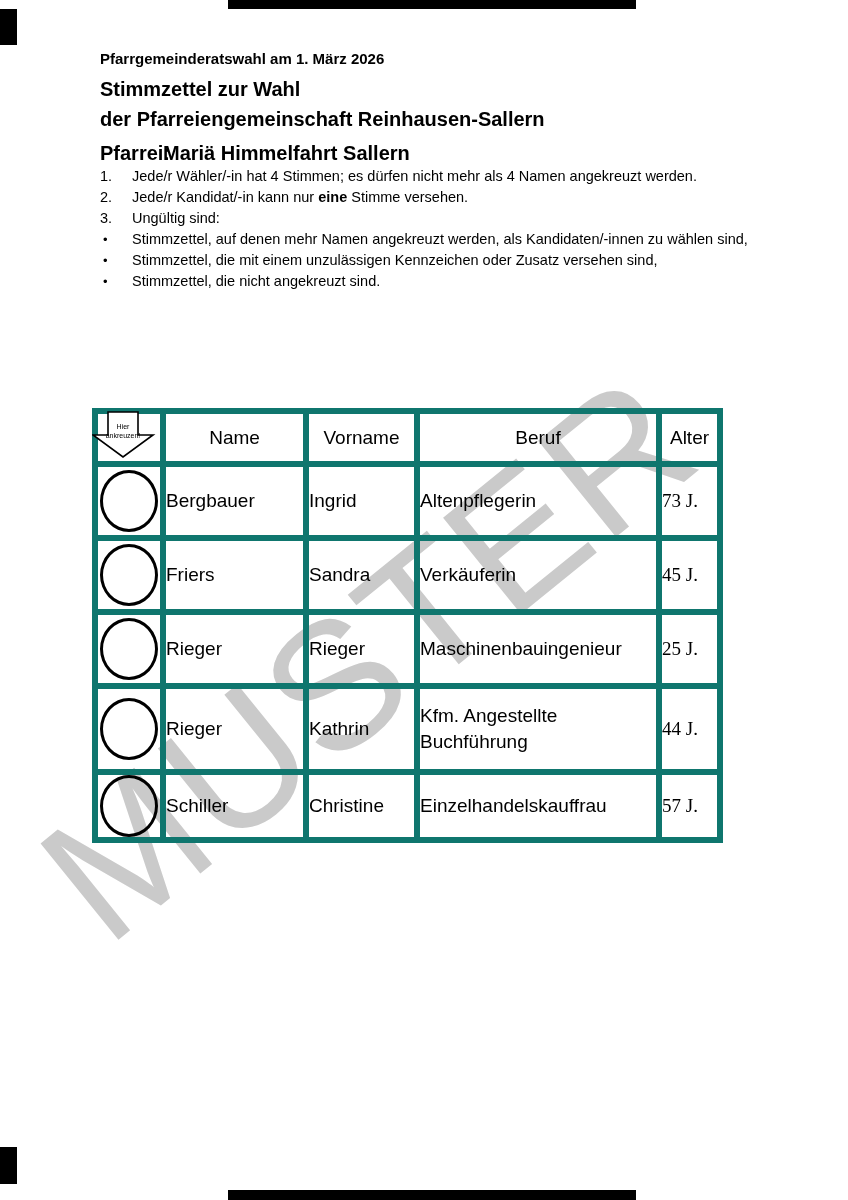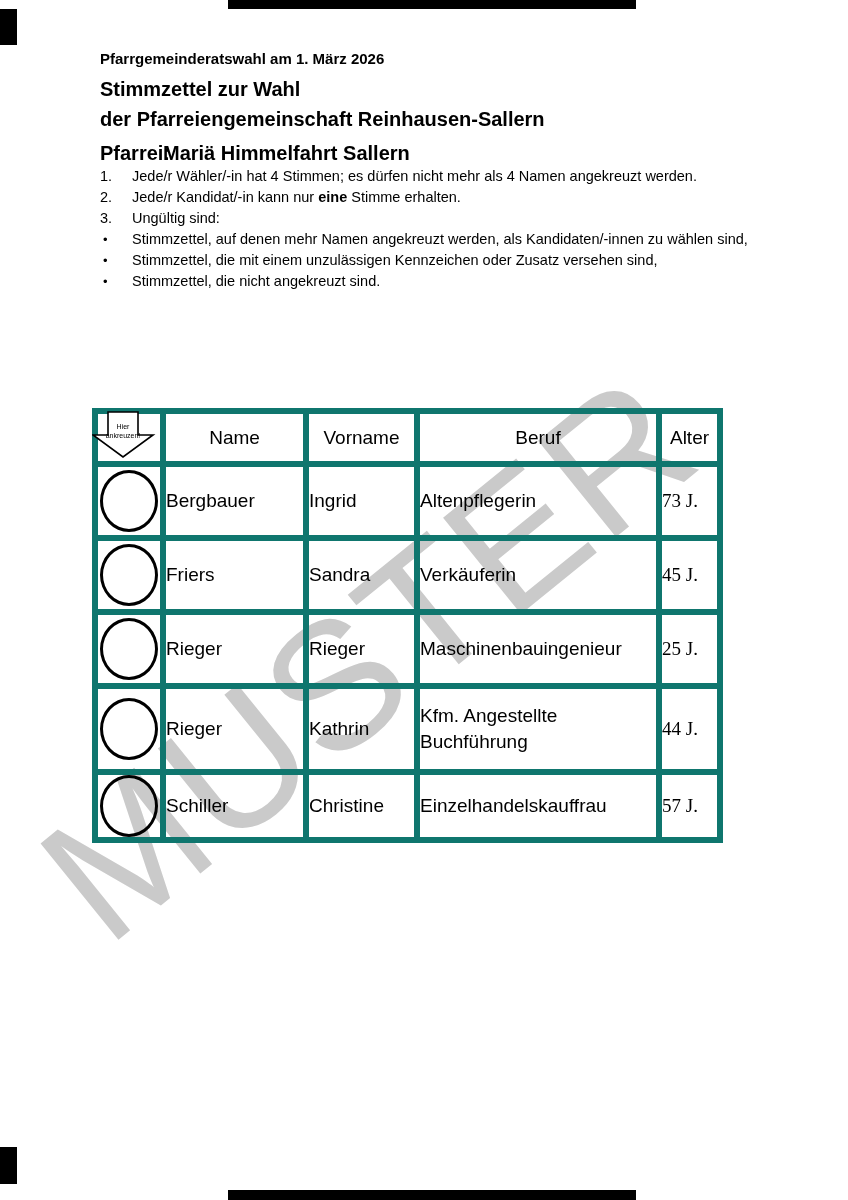--- a/index.html
+++ b/index.html
@@ -89,21 +89,21 @@
     <div class="parish">
       <span class="parish-label">Pfarrei:</span><span>Mariä Himmelfahrt Sallern</span>
     </div>
     <div class="rules">
       <div class="rule">
         <span class="rule-marker">1.</span>
         <span class="rule-text"><span>Jede/r Wähler/-in hat 4 Stimmen; es dürfen nicht mehr als 4 Namen angekreuzt werden.</span><b></b><span></span></span>
       </div>
       <div class="rule">
         <span class="rule-marker">2.</span>
-        <span class="rule-text"><span>Jede/r Kandidat/-in kann nur </span><b>eine</b><span> Stimme erhalten.</span></span>
+        <span class="rule-text"><span>Jede/r Kandidat/-in kann nur </span><b>eine</b><span> Stimme versehen.</span></span>
       </div>
       <div class="rule">
         <span class="rule-marker">3.</span>
         <span class="rule-text"><span>Ungültig sind:</span><b></b><span></span></span>
       </div>
       <div class="rule">
         <span class="rule-marker bullet">•</span>
         <span class="rule-text">Stimmzettel, auf denen mehr Namen angekreuzt werden, als Kandidaten/-innen zu wählen sind,</span>
       </div>
       <div class="rule">

